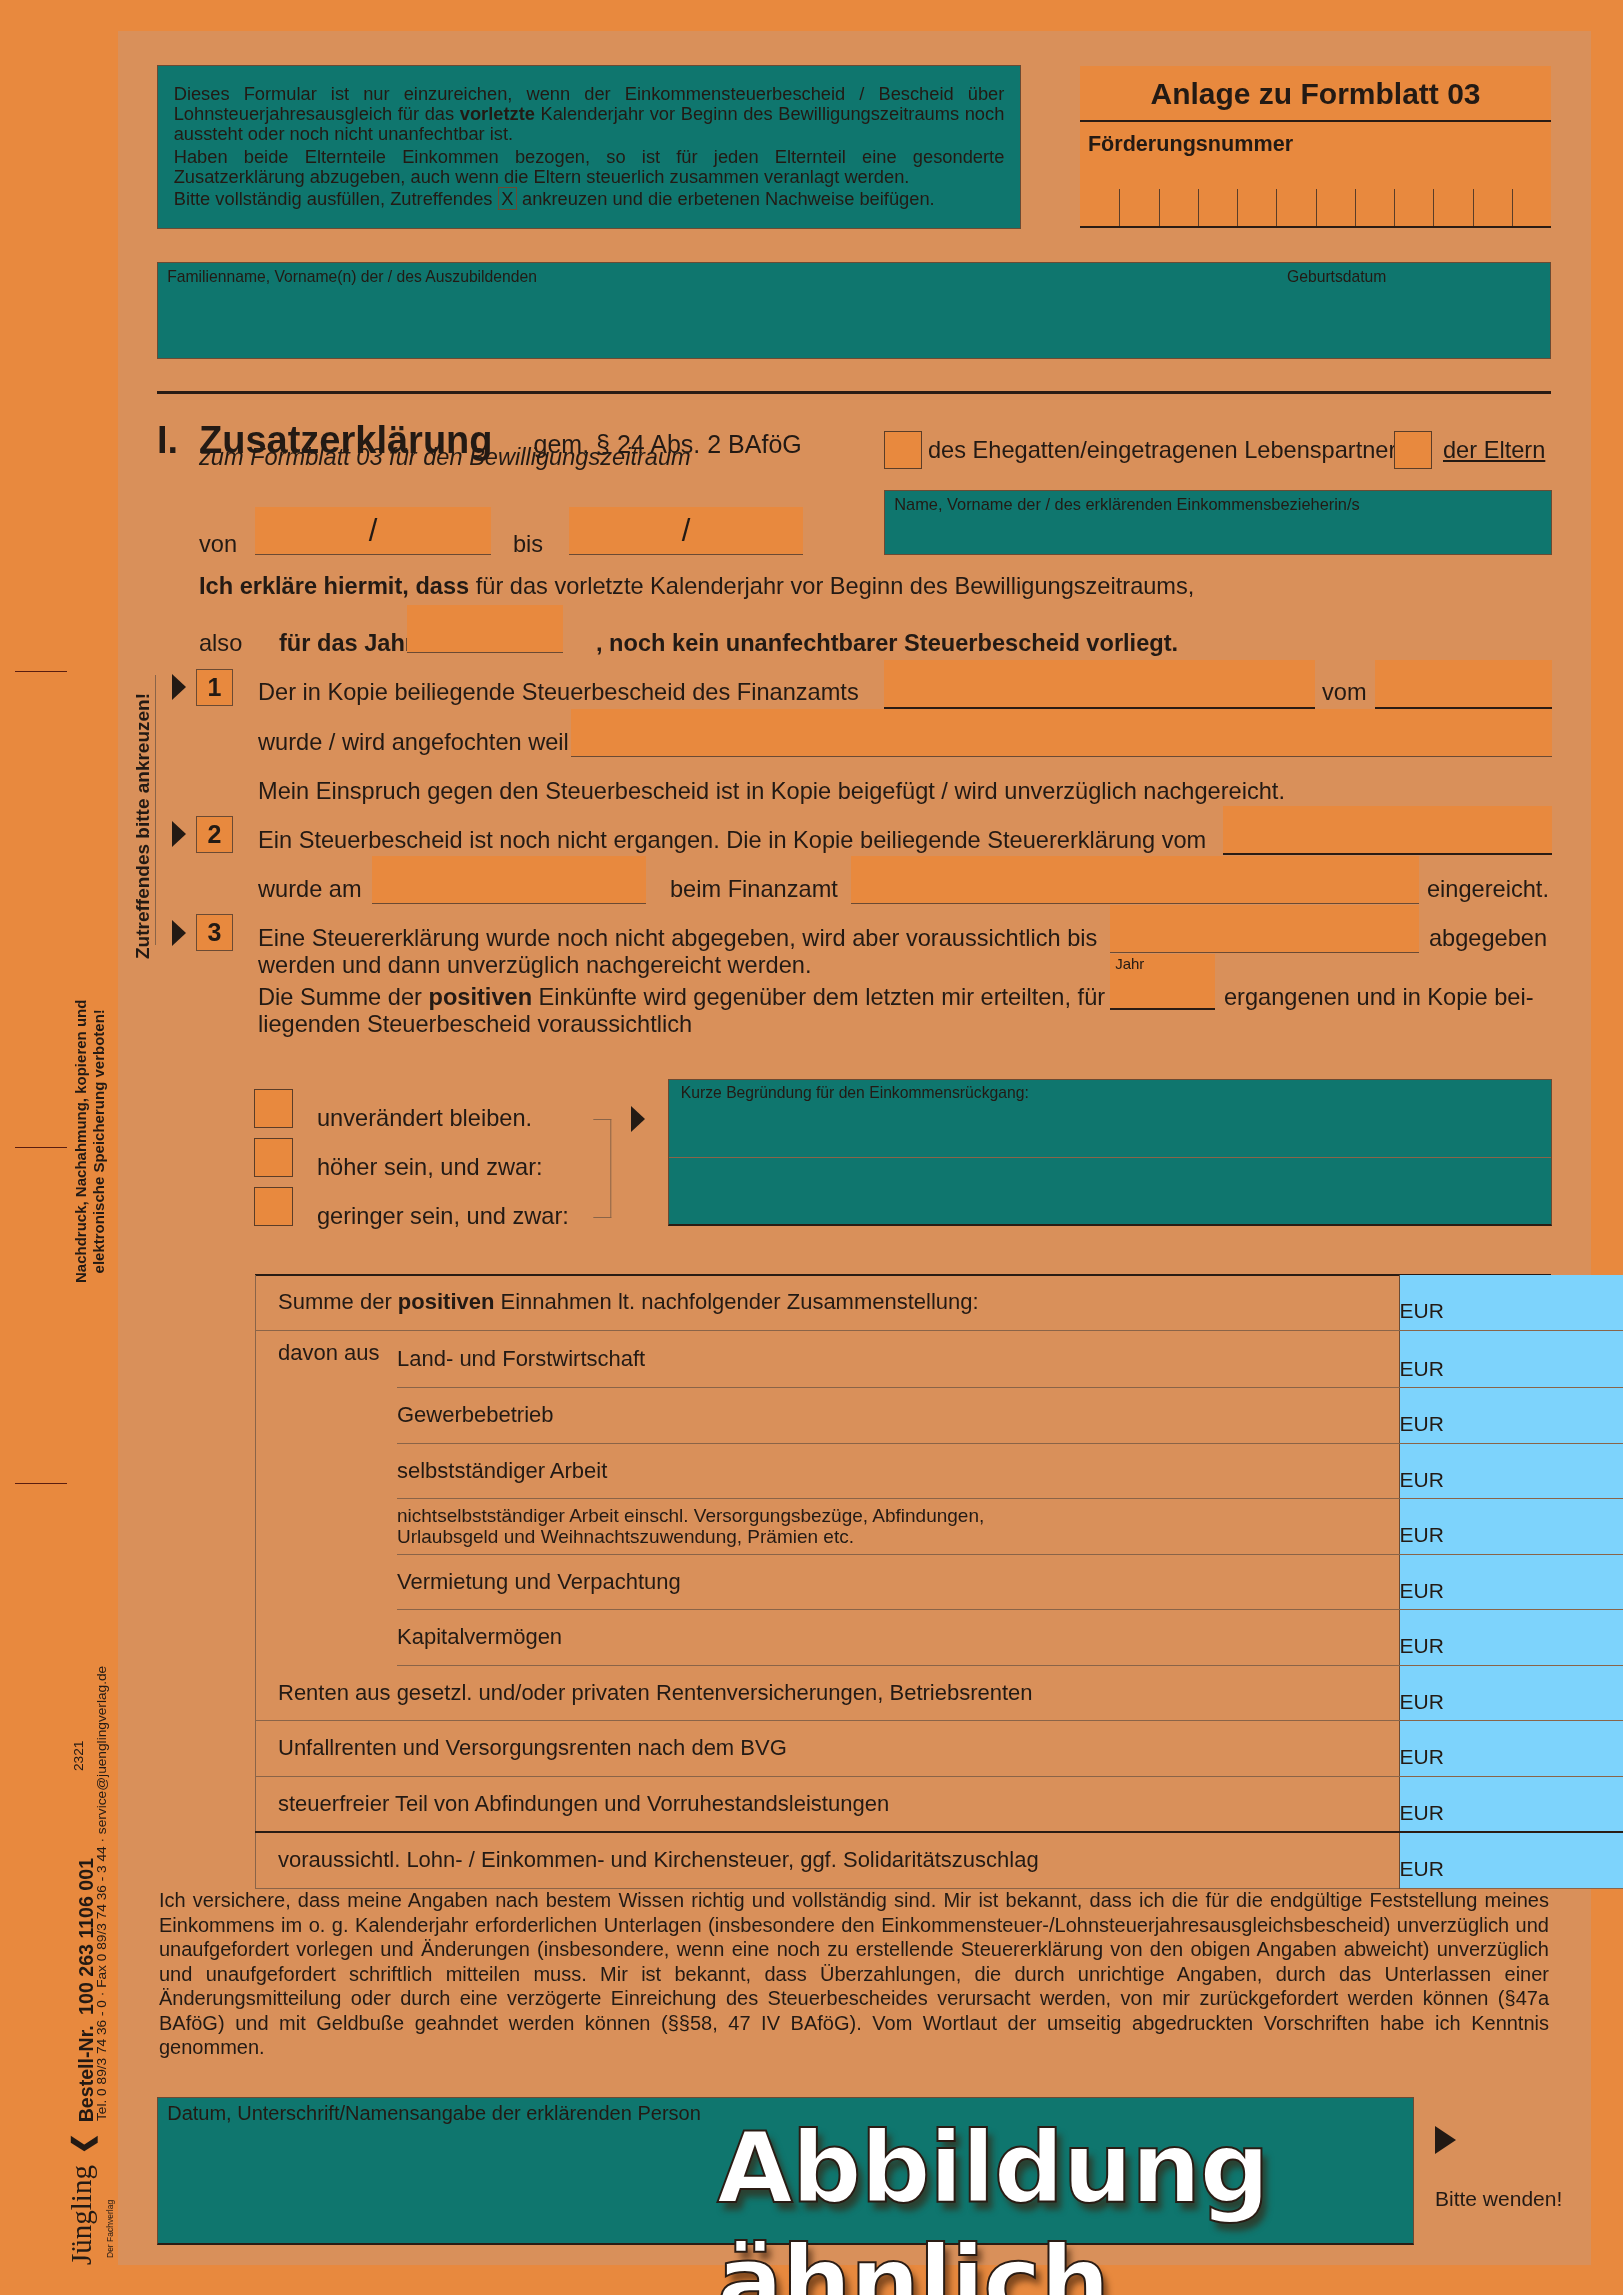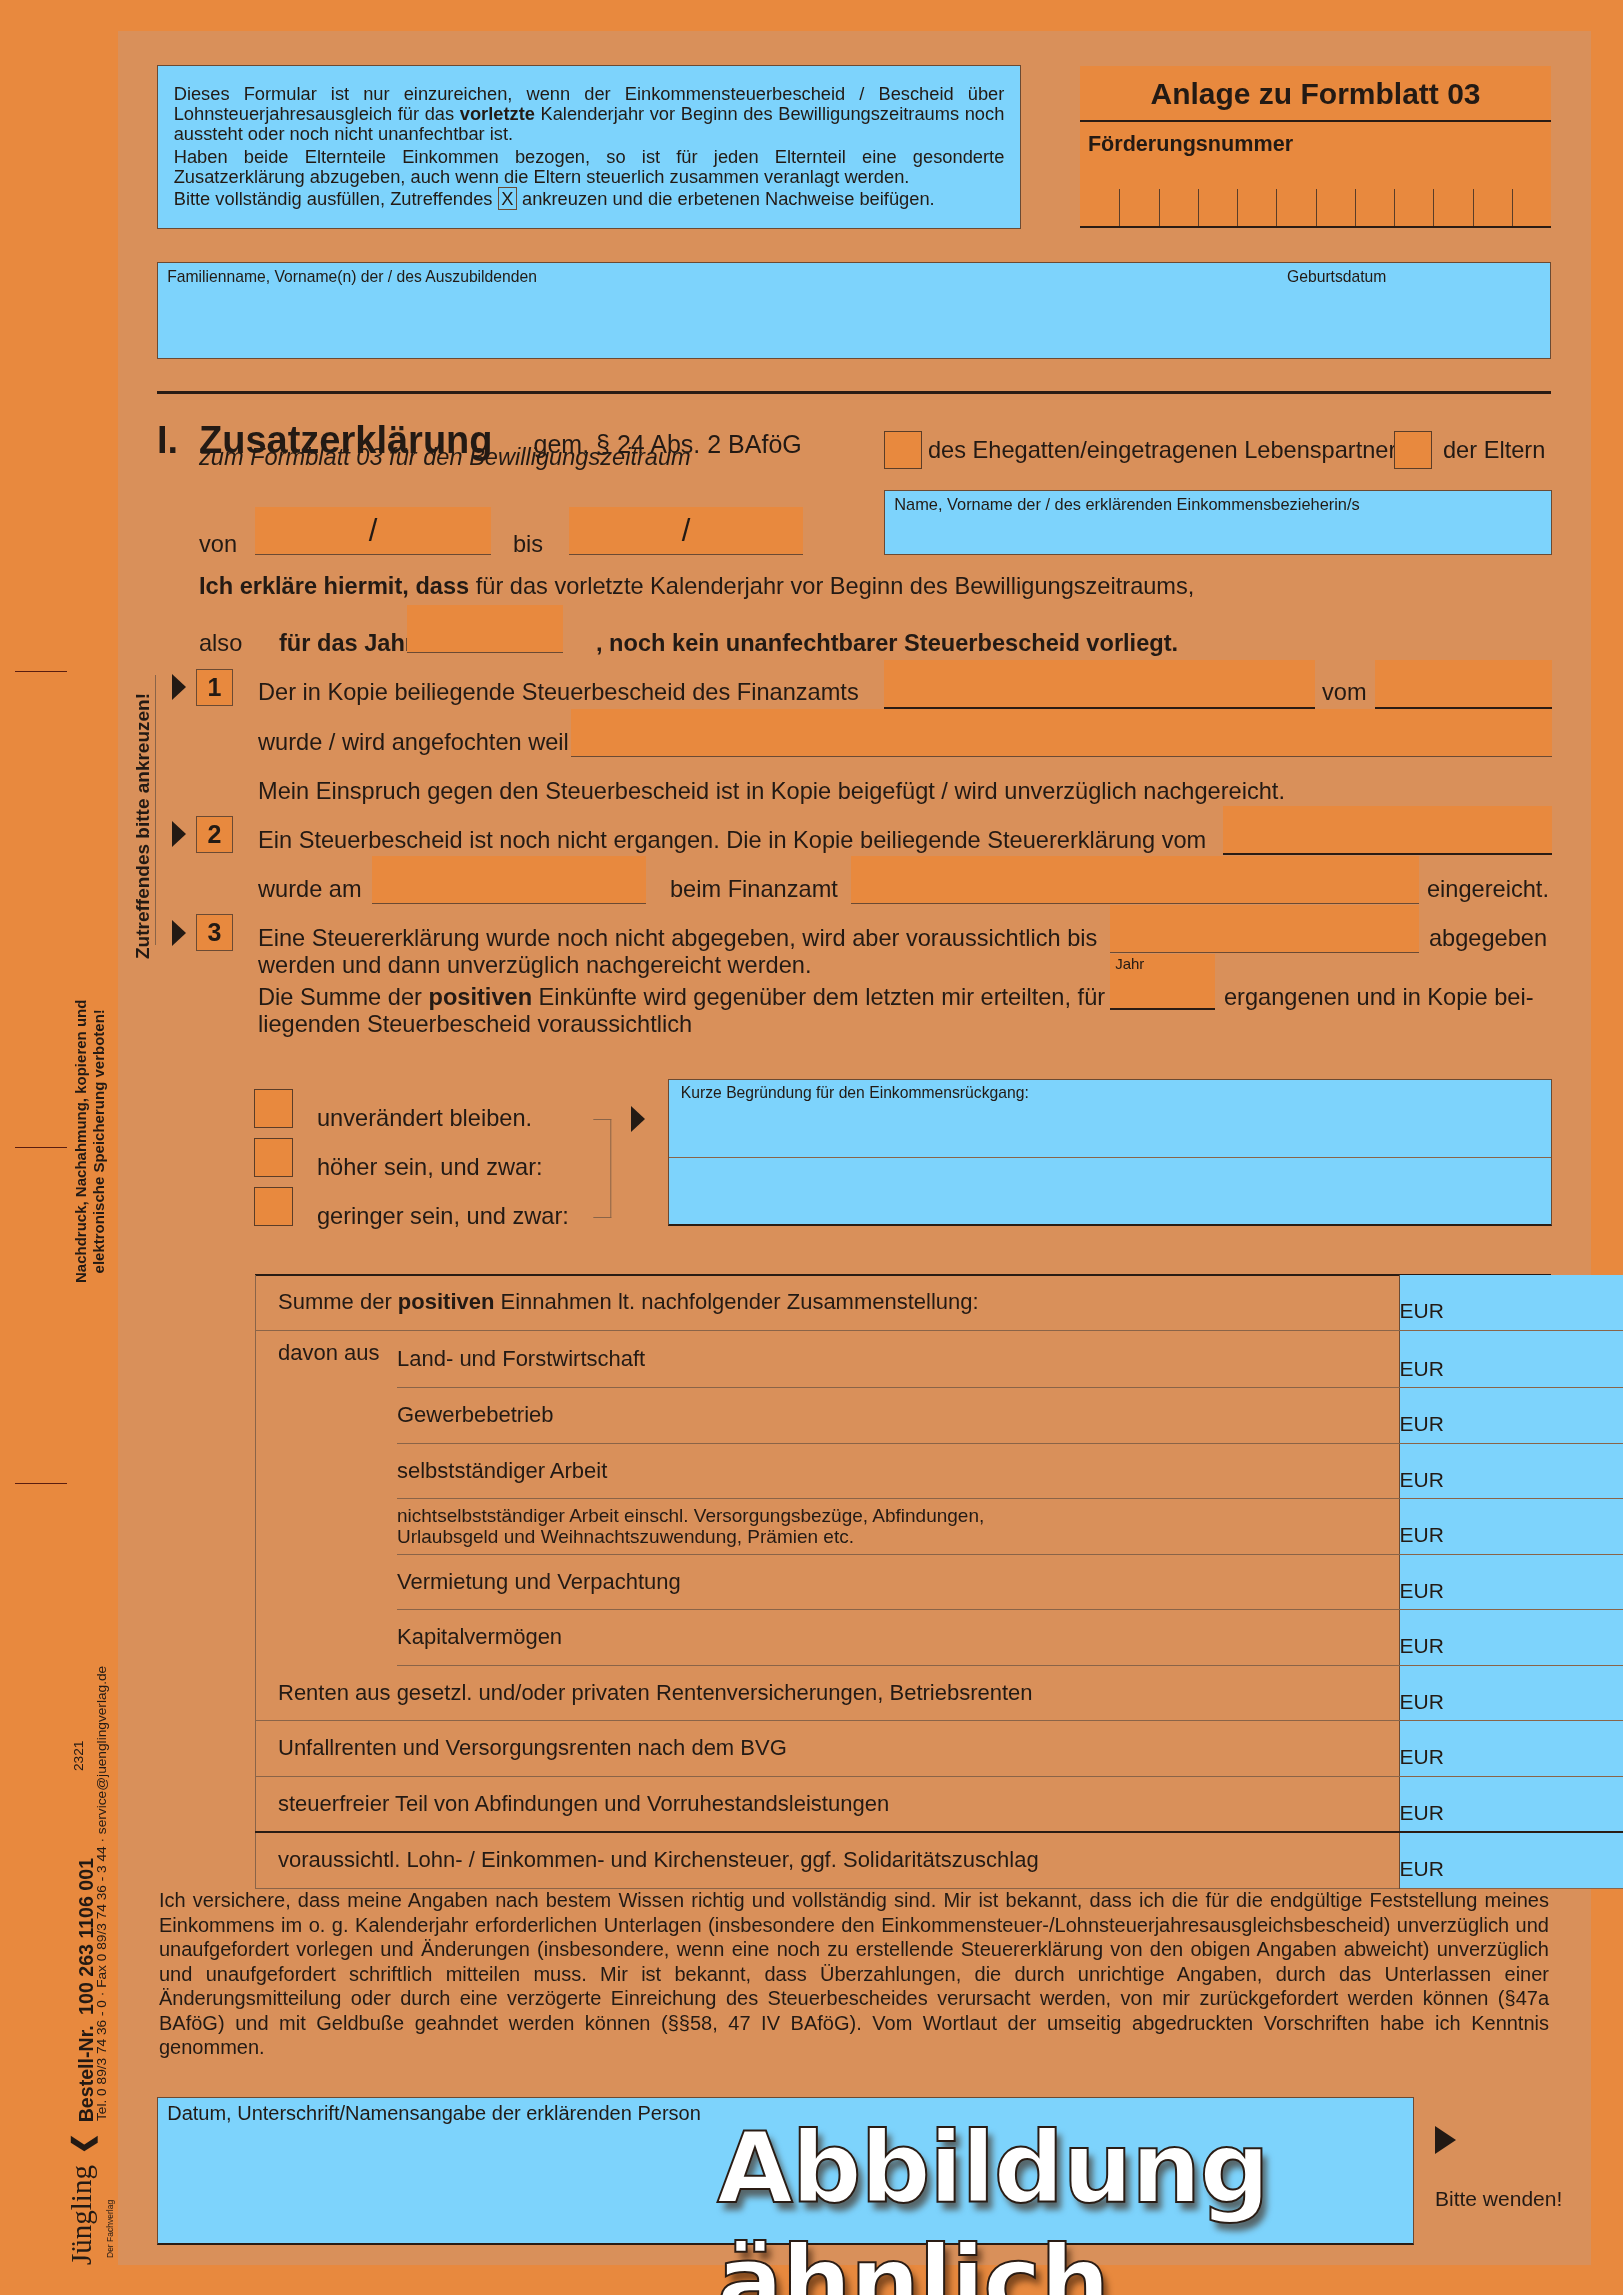--- a/index.html
+++ b/index.html
@@ -3,21 +3,21 @@
 <meta charset="utf-8">
 <style>
   html, body { margin:0; padding:0; }
   body { width:1623px; height:2295px; background:#E8893E; position:relative; overflow:hidden;
          font-family:"Liberation Sans", sans-serif; color:#231a14; }
   .abs { position:absolute; }
   .panel { left:118px; top:31px; width:1473px; height:2234px; background:#D9905A; }
   .field { background:#E8893E; }
   .ul { border-bottom:1.3px solid #6b4a33; }
   .ulk { border-bottom:2px solid #2a1c14; }
-  .box { background:#7dd3fc; border:1.3px solid #6b4a33; box-sizing:border-box; }
+  .box { background:#0f766e; border:1.3px solid #6b4a33; box-sizing:border-box; }
   .t36 { font-size:23.6px; }
   .t28 { font-size:17.7px; }
   .b { font-weight:bold;margin-left:28px; }
   .cb { background:#E8893E; border:1.3px solid #5b3d28; box-sizing:border-box; }
   .tick { width:52px; height:1.3px; background:#5a1e10; }
   .vert { transform-origin:left top; transform:rotate(-90deg); white-space:nowrap; }
   .arrow { width:0; height:0; border-top:13px solid transparent; border-bottom:13px solid transparent; border-left:14.4px solid #231a14; }
   .numbox { width:37px; height:37px; background:#E8893E; border:1.3px solid #6b4a33; box-sizing:border-box;
             font-size:25px; font-weight:bold; text-align:center; line-height:34px; }
   table.inc { position:absolute; left:255px; top:1275px; width:1444px; border-collapse:collapse; }
@@ -95,21 +95,21 @@
 <div class="abs t36" style="left:199px;top:444px;font-style:italic;">zum Formblatt 03 für den Bewilligungszeitraum</div>
 
 <div class="abs t36" style="left:199px;top:531px;">von</div>
 <div class="abs field ul" style="left:255px;top:507px;width:236px;height:47px;text-align:center;"><span style="font-size:31px;line-height:47px;">/</span></div>
 <div class="abs t36" style="left:513px;top:531px;">bis</div>
 <div class="abs field ul" style="left:569px;top:507px;width:234px;height:47px;text-align:center;"><span style="font-size:31px;line-height:47px;">/</span></div>
 
 <div class="abs cb" style="left:884px;top:431px;width:38px;height:38px;"></div>
 <div class="abs t36" style="left:928px;top:437px;">des Ehegatten/eingetragenen Lebenspartners</div>
 <div class="abs cb" style="left:1394px;top:431px;width:38px;height:38px;"></div>
-<div class="abs t36" style="left:1443px;top:437px;">der Eltern</div>
+<div class="abs t36" style="left:1443px;top:437px;text-decoration:underline;">der Eltern</div>
 <div class="abs box" style="left:884px;top:490px;width:668px;height:65px;">
   <div style="font-size:16.4px;margin:3.9px 0 0 9.2px;">Name, Vorname der / des erklärenden Einkommensbezieherin/s</div>
 </div>
 
 <div class="abs t36" style="left:199px;top:573px;">
   <b>Ich erkläre hiermit, dass</b><span> für das vorletzte Kalenderjahr vor Beginn des Bewilligungszeitraums,</span>
 </div>
 <div class="abs t36" style="left:199px;top:630px;">also </div>
 <div class="abs t36 b" style="left:251px;top:630px;">für das Jahr</div>
 <div class="abs field ul" style="left:407px;top:605px;width:156px;height:47px;"></div>

